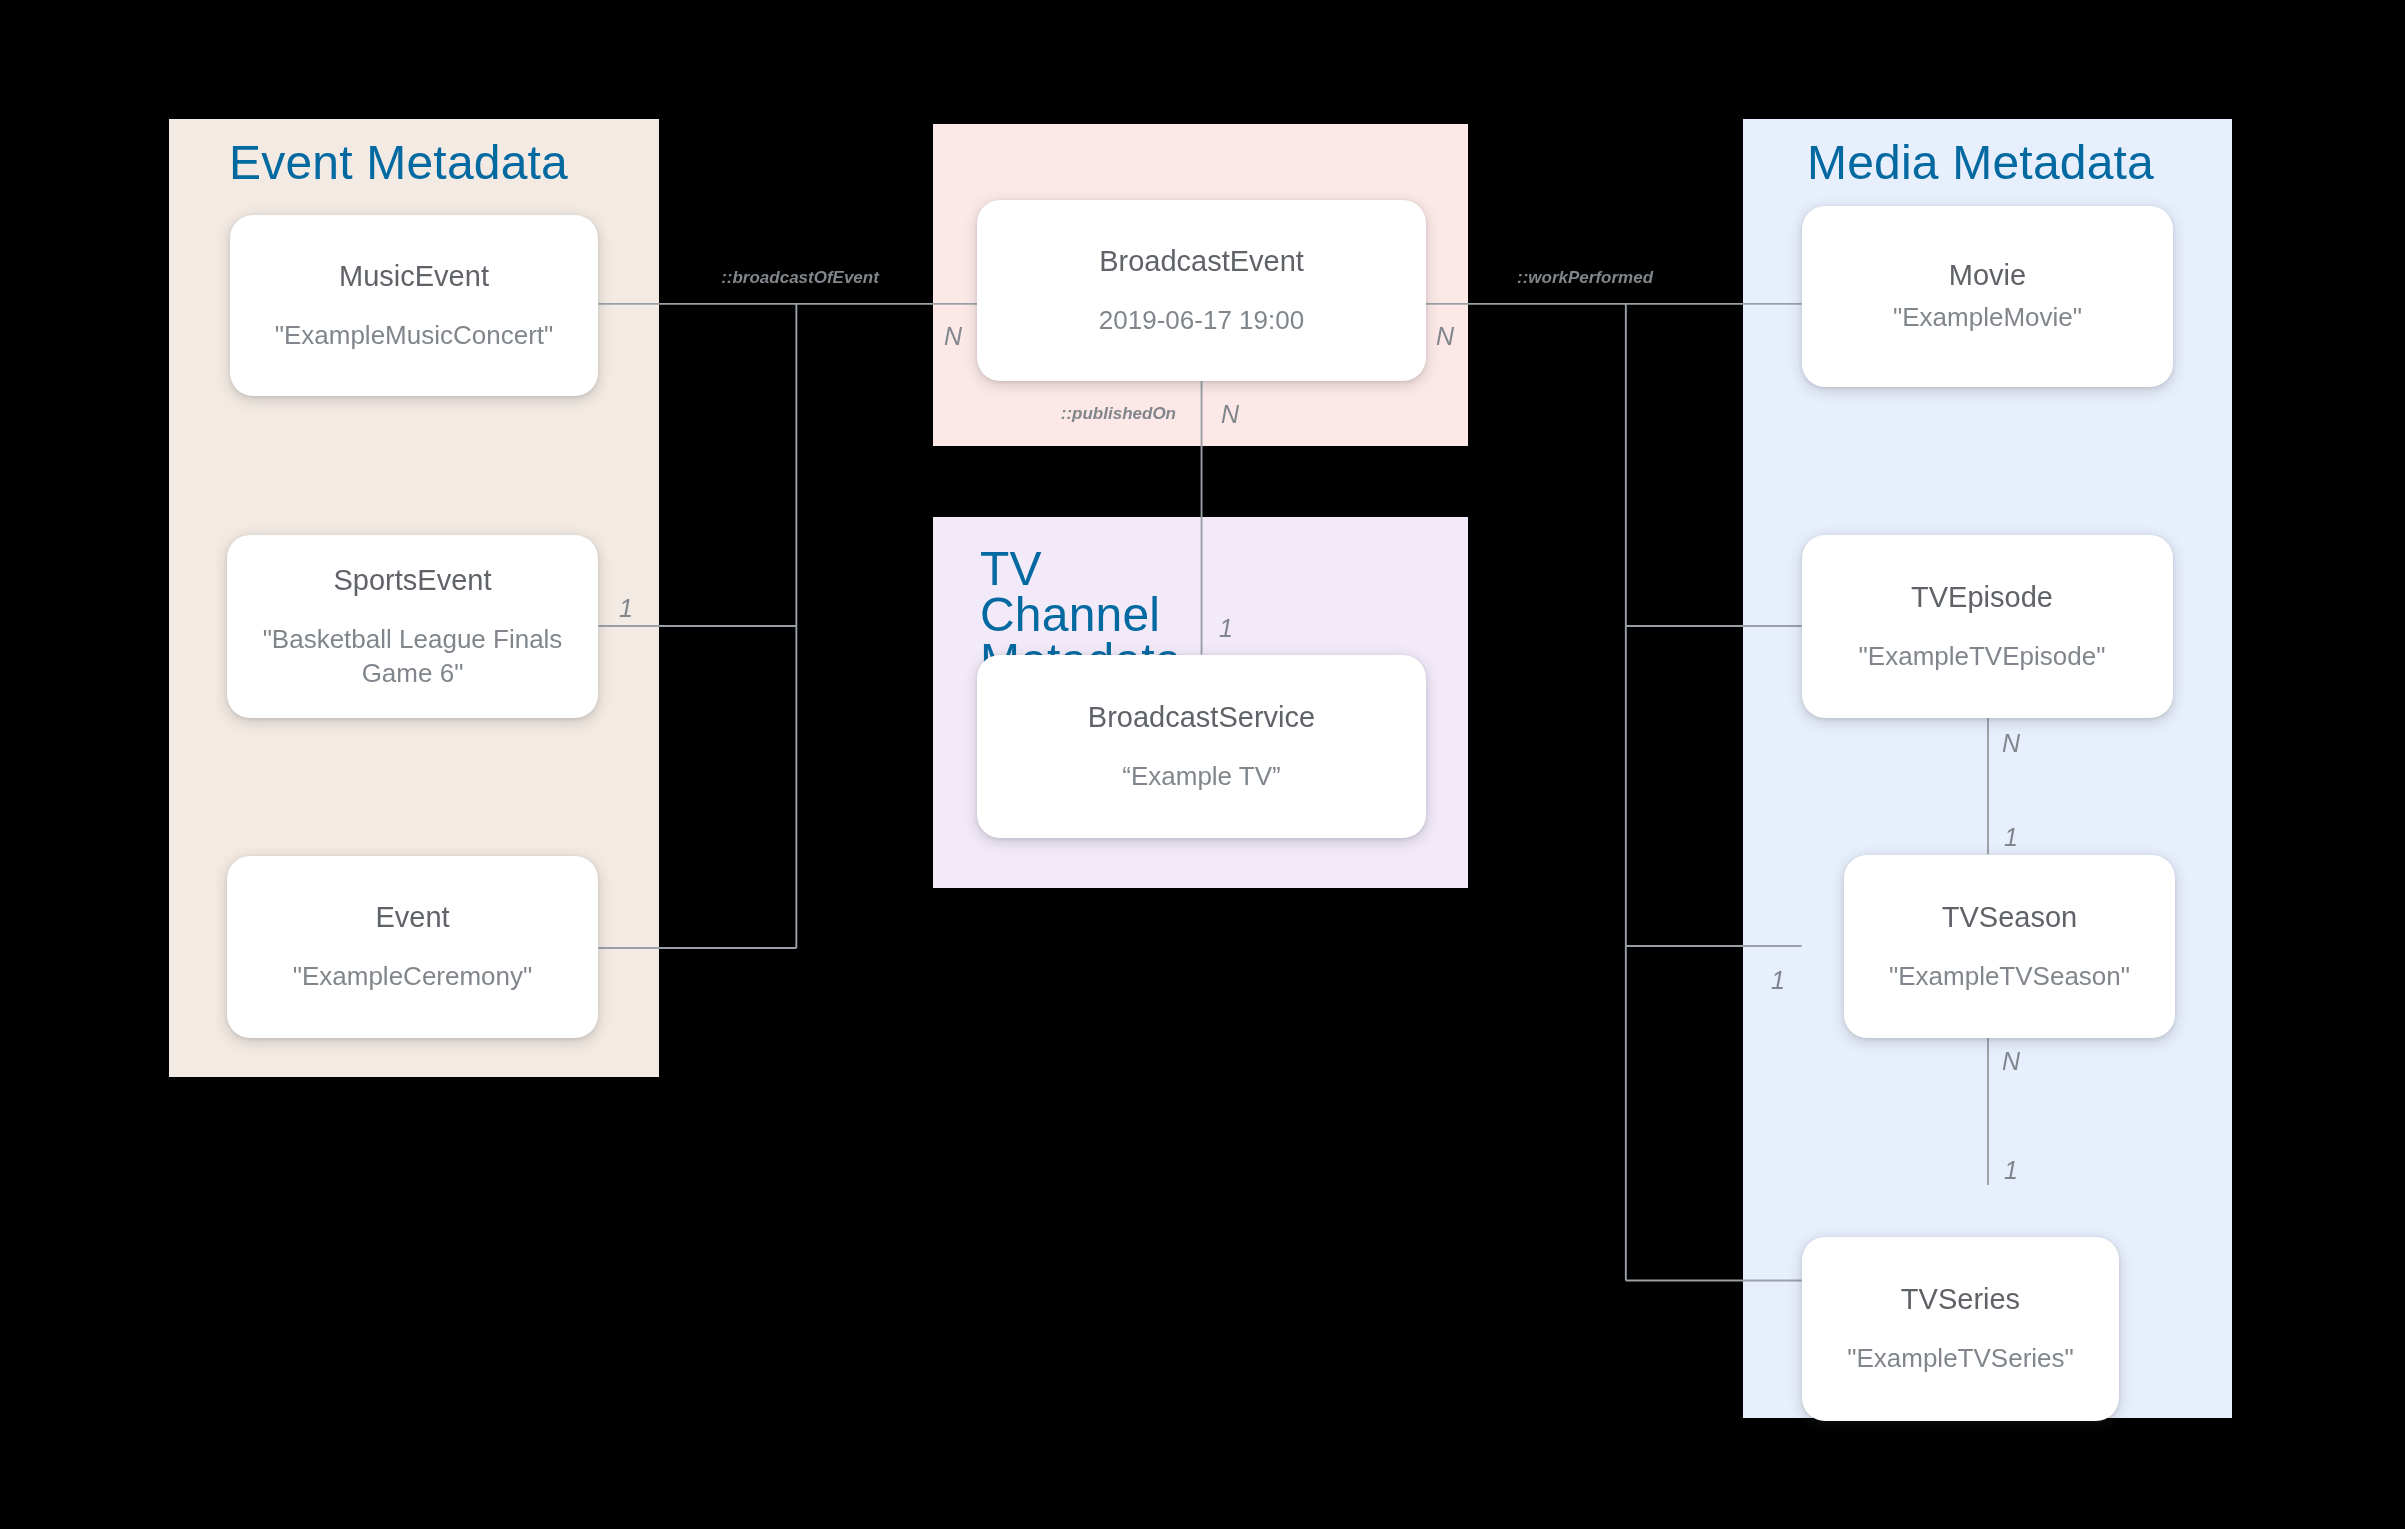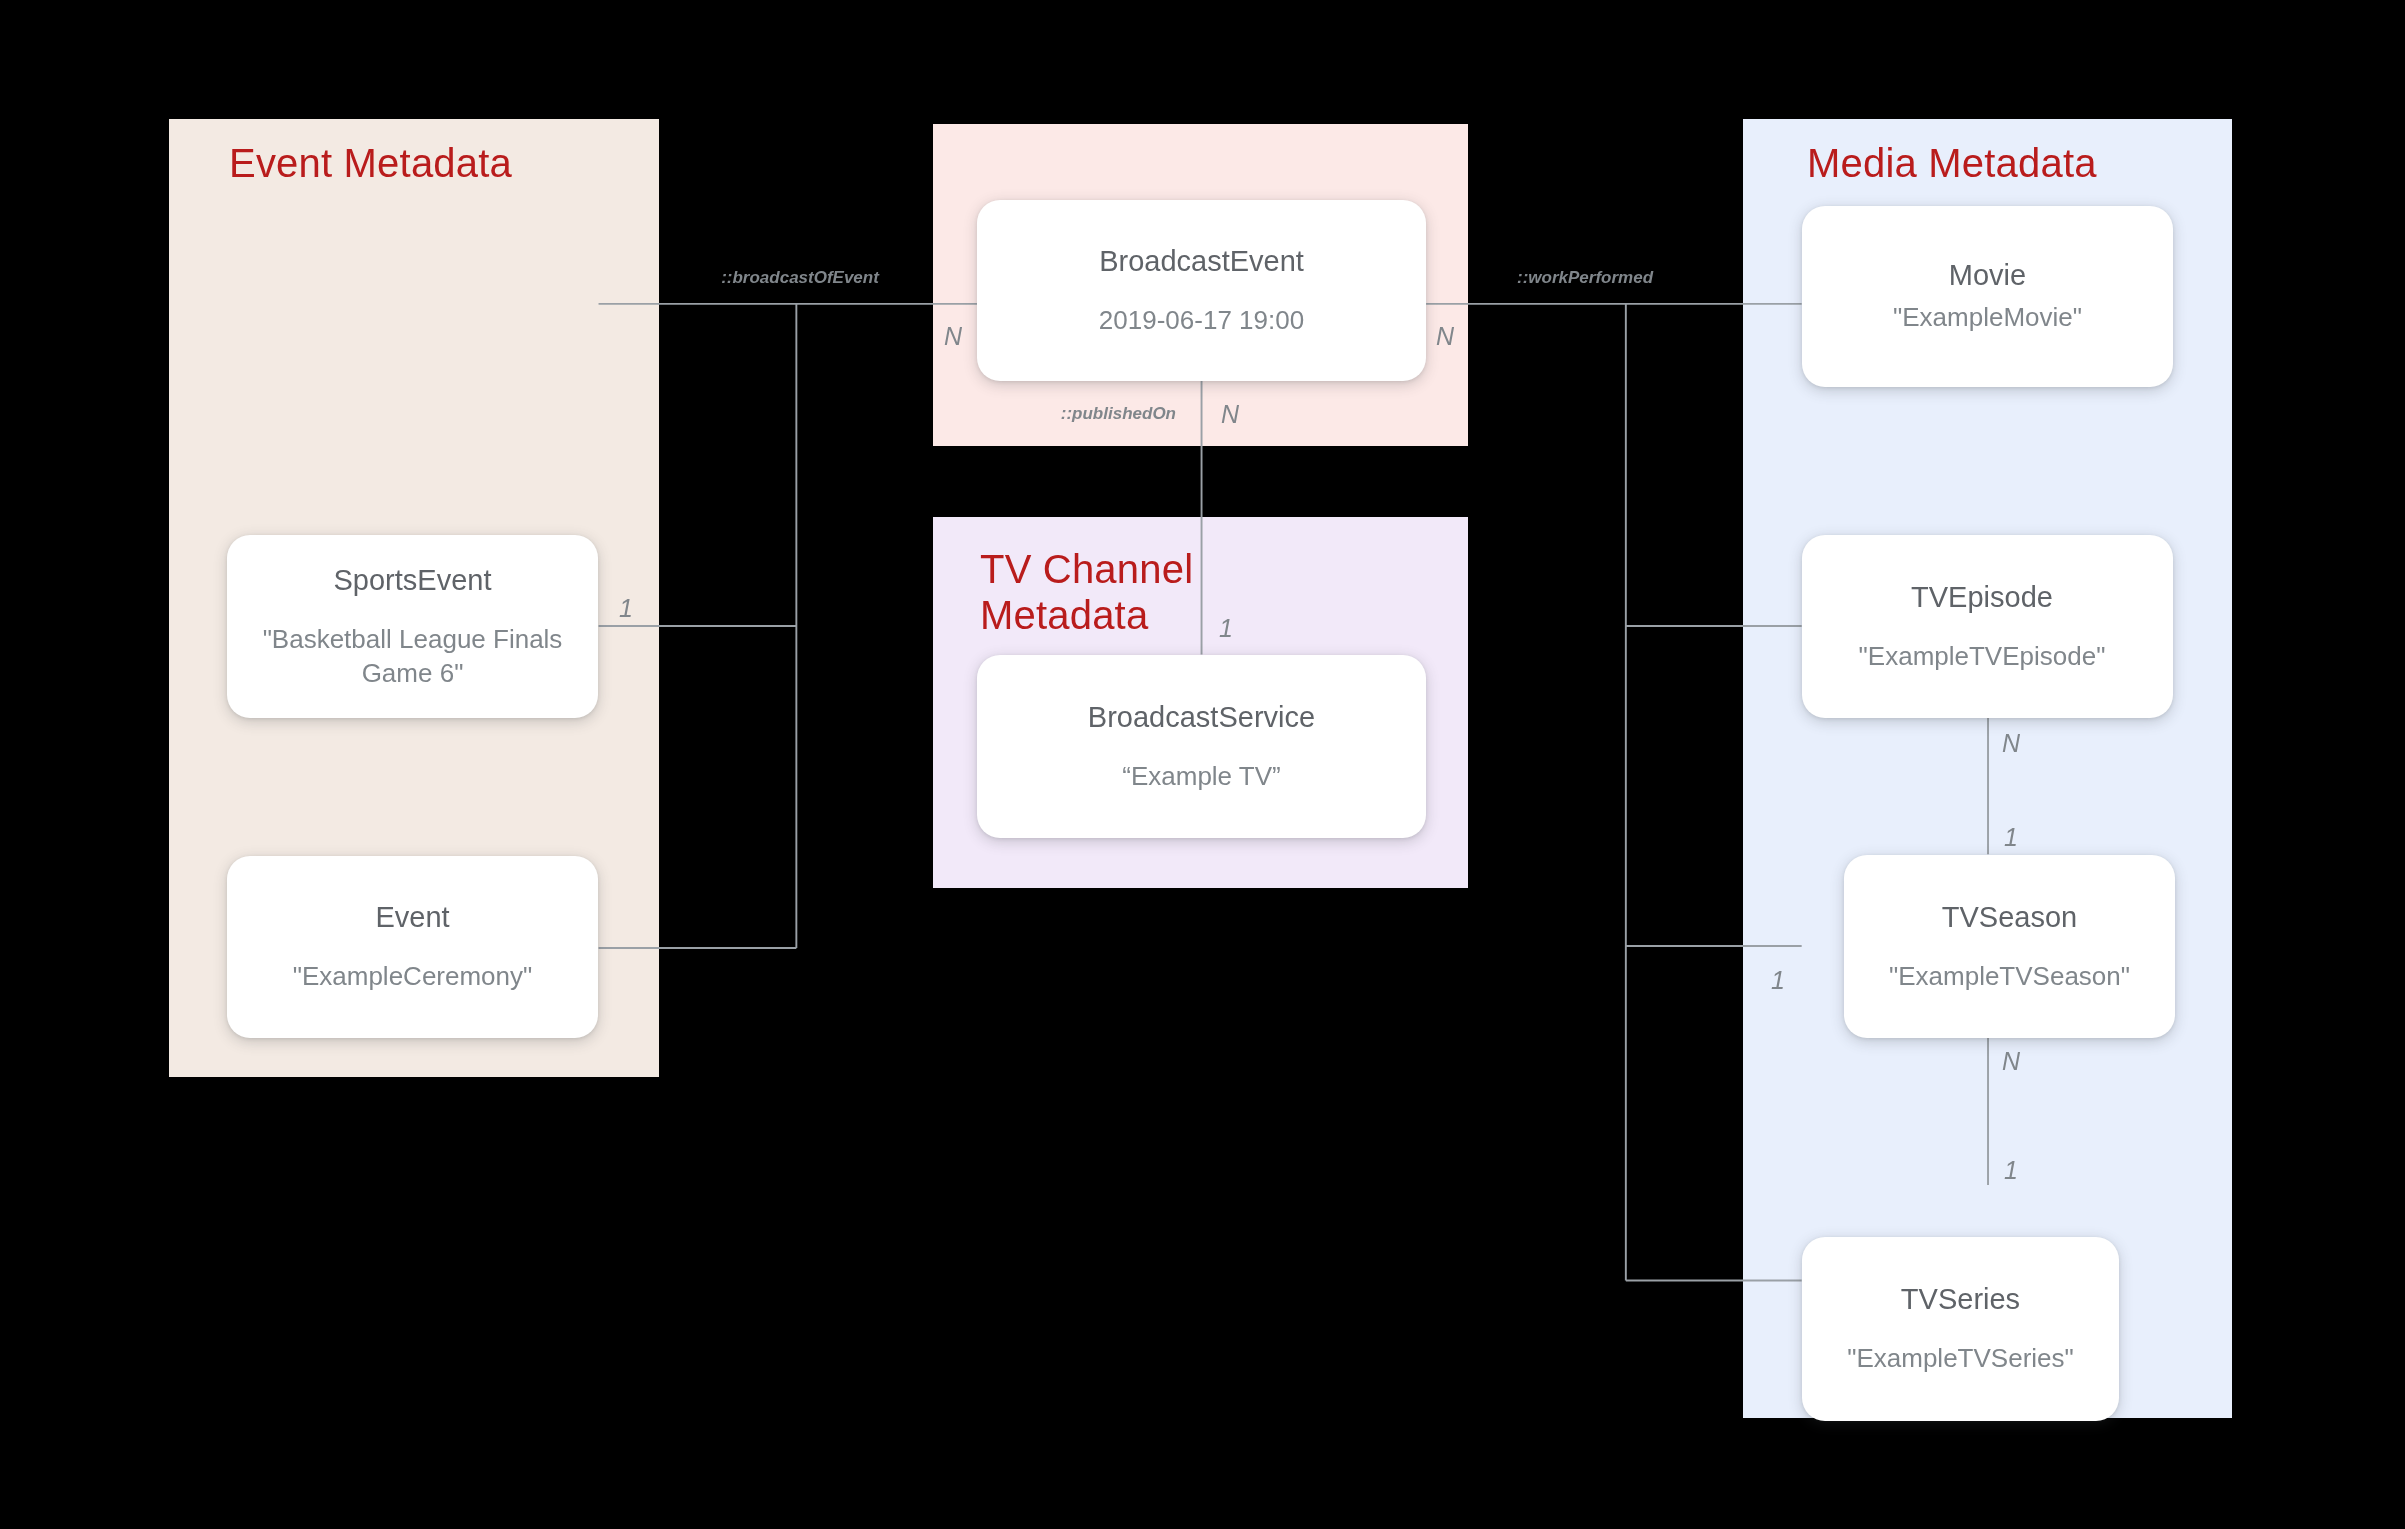--- a/index.html
+++ b/index.html
@@ -7,23 +7,23 @@
     position: relative;
     width: 2405px;
     height: 1529px;
     background: #000;
     font-family: "Liberation Sans", sans-serif;
     overflow: hidden;
   }
   .panel { position: absolute; }
   .panel-title {
     position: absolute;
-    font-size: 40px;
+    font-size: 48px;
     line-height: 46px;
-    color: #b91c1c;
+    color: #0369a1;
     font-weight: 400;
     letter-spacing: 0.2px;
     white-space: pre-line;
   }
   .card {
     position: absolute;
     background: #FFFFFF;
     border-radius: 23px;
     box-shadow: 0 3.8px 13.4px rgba(60,64,67,0.22), 0 1px 3.8px rgba(60,64,67,0.12);
     display: flex;
@@ -90,20 +90,24 @@
       <line x1="1492" y1="318" x2="1885" y2="318"></line>
       <line x1="1701" y1="318" x2="1701" y2="1340"></line>
       <line x1="1701" y1="655" x2="1885" y2="655"></line>
       <line x1="1701" y1="990" x2="1885" y2="990"></line>
       <line x1="1701" y1="1340" x2="1885" y2="1340"></line>
       <line x1="2080" y1="751" x2="2080" y2="894"></line>
       <line x1="2080" y1="1085" x2="2080" y2="1240"></line>
     </g>
   </svg>
 
+  <div class="card" style="left:230px; top:215px; width:368px; height:181px;">
+    <div class="card-title">MusicEvent</div>
+    <div class="card-value">"ExampleMusicConcert"</div>
+  </div>
 
   <div class="card" style="left:227px; top:535px; width:371px; height:183px;">
     <div class="card-title">SportsEvent</div>
     <div class="card-value">"Basketball League Finals Game 6"</div>
   </div>
 
   <div class="card" style="left:227px; top:856px; width:371px; height:182px;">
     <div class="card-title">Event</div>
     <div class="card-value">"ExampleCeremony"</div>
   </div>

